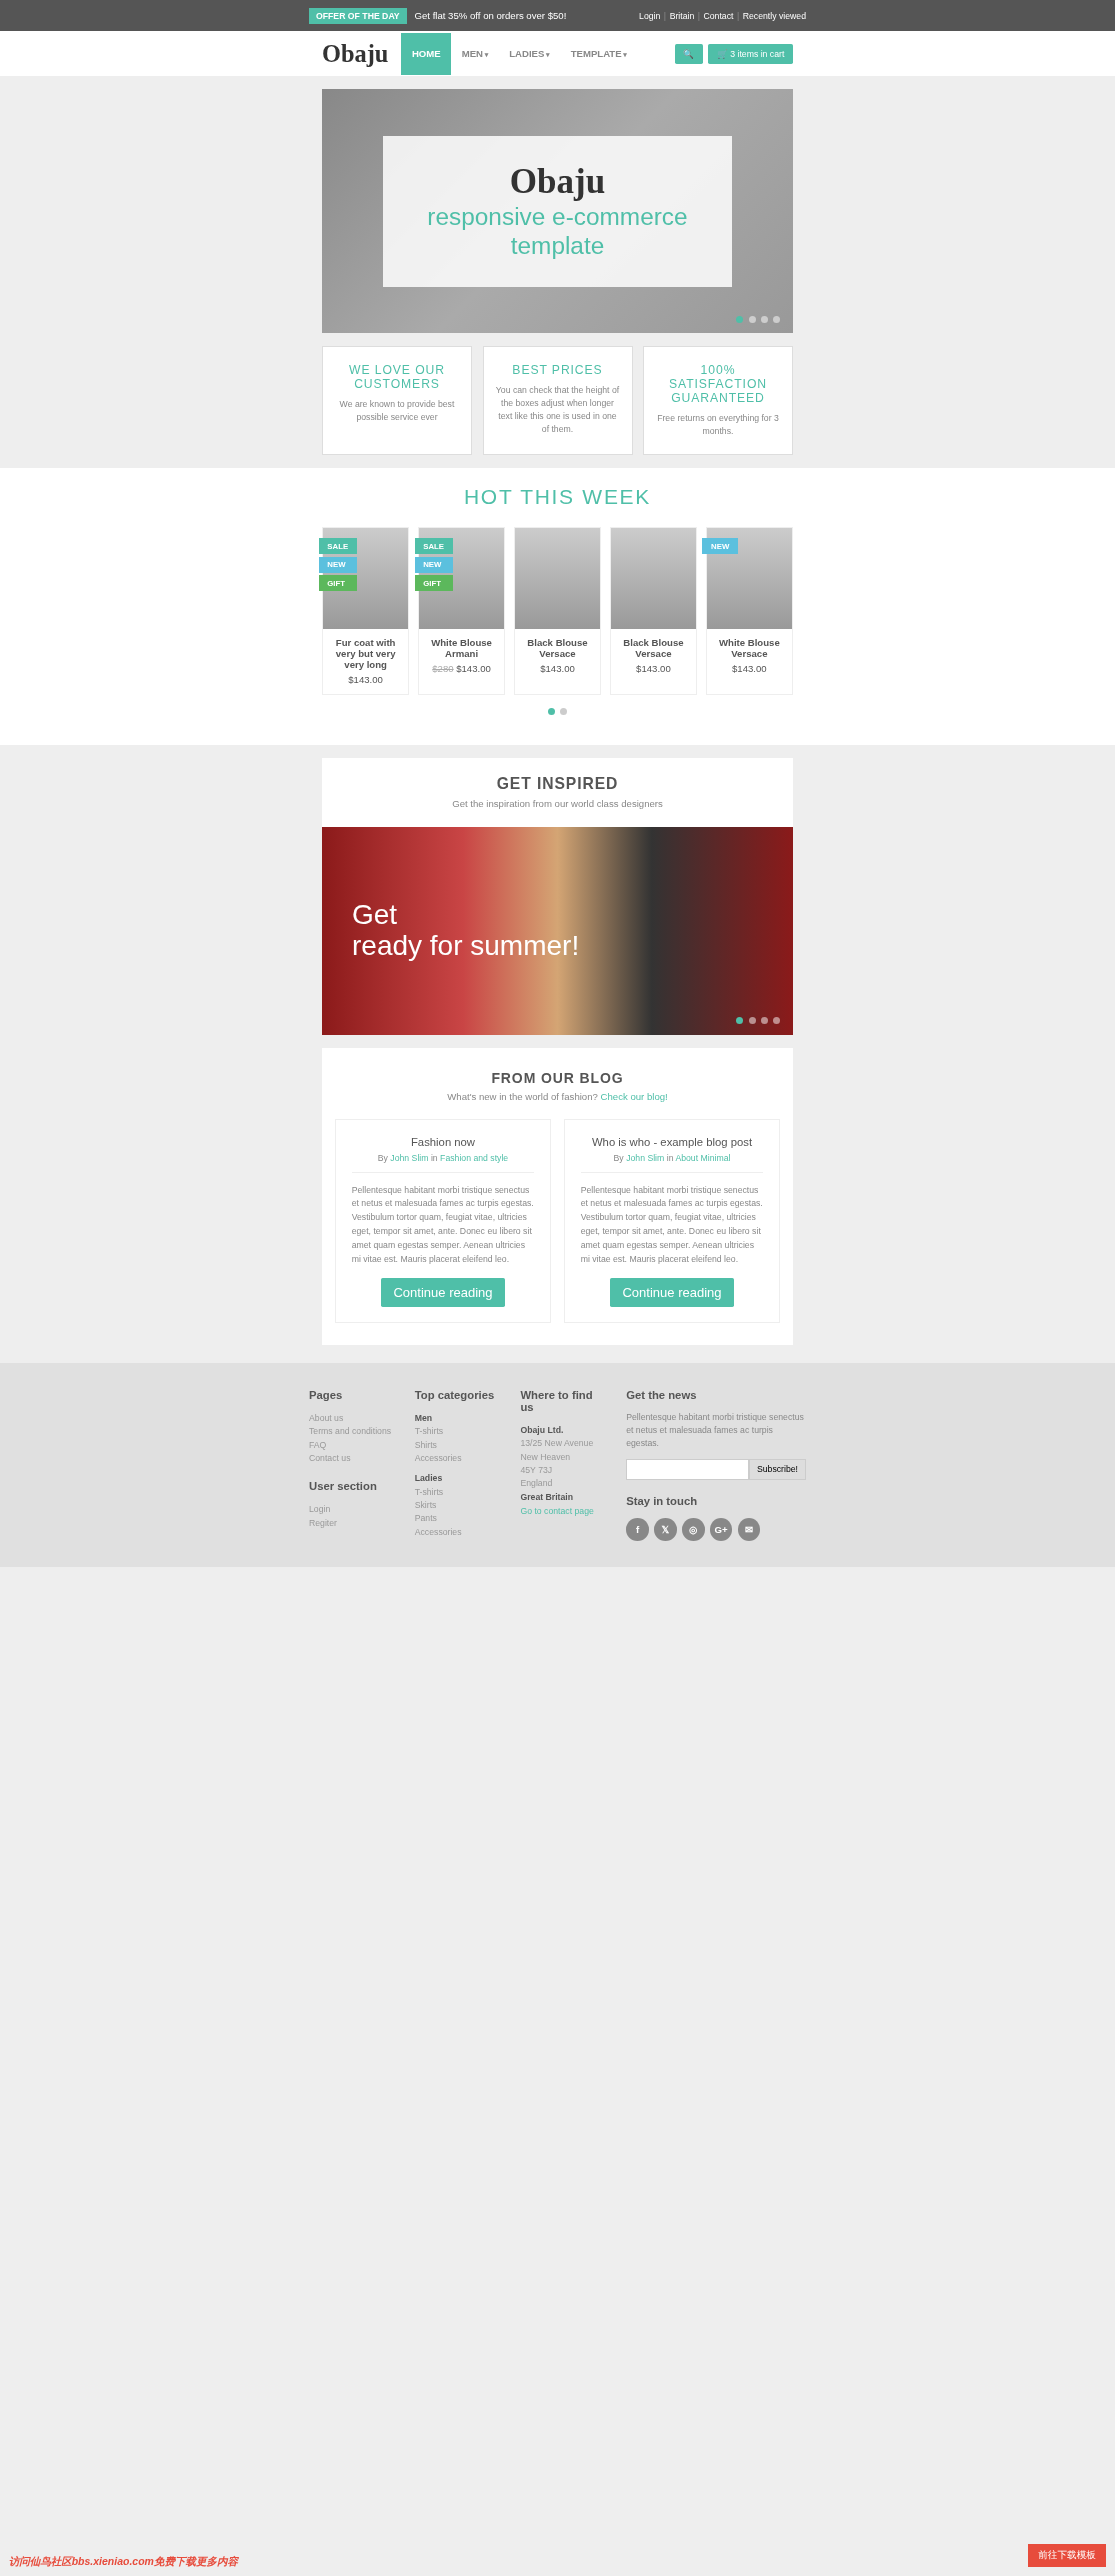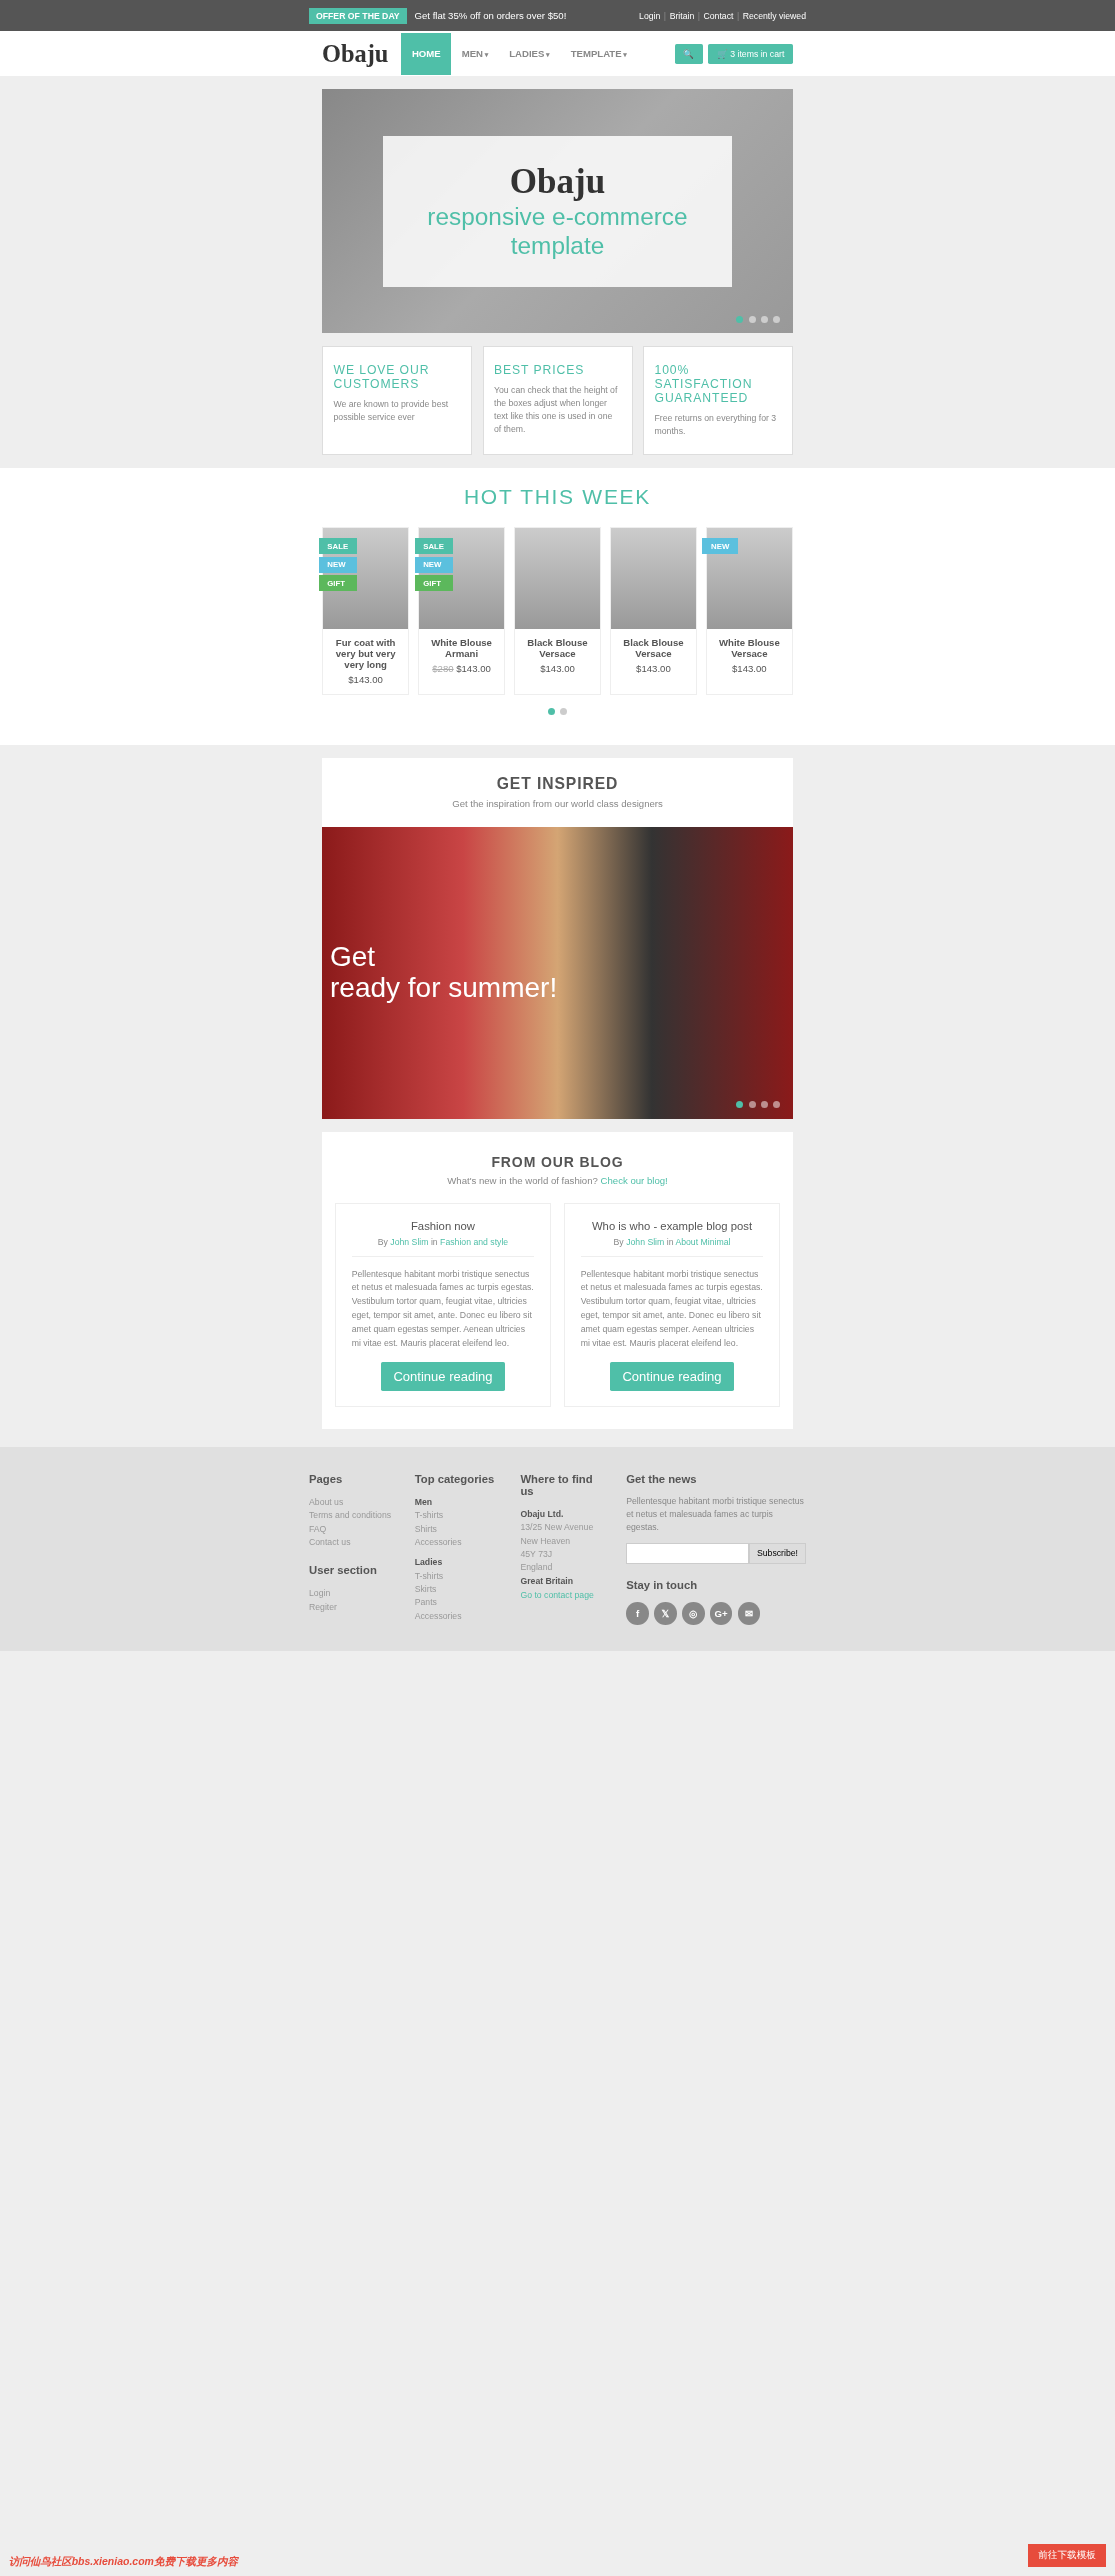--- a/index.html
+++ b/index.html
@@ -21,21 +21,21 @@
 .nav-right{display:flex;gap:5.2px;padding-right:13px}
 .btn-teal{background:#4fbfa8;color:#fff;border:none;padding:5.2px 8.7px;font-size:8.7px;border-radius:1.7px;cursor:pointer}
 .hero{position:relative;margin:13px;background:linear-gradient(135deg,#888 0%,#aaa 50%,#999 100%);height:244px;display:flex;align-items:center;justify-content:center}
 .hero-overlay{background:rgba(255,255,255,0.85);padding:26px 44px;text-align:center;max-width:349px}
 .hero-title{font-family:'Brush Script MT',cursive;font-size:35px;color:#333;font-weight:bold}
 .hero-sub{color:#4fbfa8;font-size:24.4px;font-weight:300;line-height:1.2}
 .dots{position:absolute;bottom:10.5px;right:13px;display:flex;gap:5.2px}
 .dot{width:7px;height:7px;border-radius:50%;background:#fff;opacity:0.5}
 .dot.active{opacity:1;background:#4fbfa8}
 .feature-row{display:flex;gap:10.5px;margin:0 13px 13px}
-.feature-box{flex:1;background:#fff;padding:15.7px 10.5px;border:0.9px solid #ddd}
+.feature-box{flex:1;background:#fff;padding:15.7px 10.5px;text-align:center;border:0.9px solid #ddd}
 .feature-title{color:#4fbfa8;font-size:12.2px;font-weight:300;letter-spacing:0.9px;margin-bottom:7px}
 .feature-text{font-size:8.7px;color:#888;line-height:1.5}
 .hot-section{background:#fff;padding:17.4px 0}
 .section-title{text-align:center;color:#4fbfa8;font-size:21px;font-weight:300;letter-spacing:1.7px;margin-bottom:17.4px}
 .products{display:flex;gap:8.7px;padding:0 13px}
 .product{flex:1;background:#fff;border:0.9px solid #eee;position:relative}
 .product-img{width:100%;height:101px;background:linear-gradient(180deg,#ccc,#999);position:relative}
 .badges{position:absolute;left:-4.4px;top:10.5px;display:flex;flex-direction:column;gap:2.6px}
 .badge{padding:3.5px 8.7px;font-size:7.8px;color:#fff;font-weight:bold}
 .badge-sale{background:#4fbfa8}
@@ -45,21 +45,21 @@
 .product-name{font-size:9.6px;font-weight:bold;color:#555;margin-bottom:3.5px}
 .product-price{font-size:9.6px;color:#555}
 .price-old{text-decoration:line-through;color:#aaa;margin-right:2.6px}
 .prod-dots{display:flex;justify-content:center;gap:5.2px;padding:13px 0}
 .prod-dot{width:7px;height:7px;border-radius:50%;background:#ccc}
 .prod-dot.active{background:#4fbfa8}
 .inspired{background:#fff;margin:13px}
 .inspired-header{text-align:center;padding:17.4px}
 .inspired-title{font-size:15.7px;font-weight:bold;color:#555;letter-spacing:0.9px}
 .inspired-sub{font-size:9.6px;color:#888;margin-top:5.2px}
-.inspired-img{height:292px;background:linear-gradient(90deg,#8b1a1a 0%,#c94545 30%,#d4a574 50%,#333 70%,#8b1a1a 100%);position:relative;display:flex;align-items:center;padding:8px}
+.inspired-img{height:208px;background:linear-gradient(90deg,#8b1a1a 0%,#c94545 30%,#d4a574 50%,#333 70%,#8b1a1a 100%);position:relative;display:flex;align-items:center;padding:30px}
 .inspired-text{color:#fff;font-size:28px;font-weight:300;line-height:1.1}
 .blog-section{background:#fff;margin:13px;padding:22px 13px}
 .blog-header{text-align:center;margin-bottom:17.4px}
 .blog-title{font-size:14px;font-weight:bold;letter-spacing:0.9px;color:#555}
 .blog-sub{font-size:9.6px;color:#888;margin-top:5.2px}
 .blog-sub a{color:#4fbfa8;text-decoration:none}
 .blog-posts{display:flex;gap:13px}
 .blog-post{flex:1;border:0.9px solid #eee;padding:15.7px;text-align:center}
 .post-title{font-size:11.3px;color:#555;margin-bottom:5.2px}
 .post-meta{font-size:8.7px;color:#888;border-bottom:0.9px solid #eee;padding-bottom:8.7px;margin-bottom:10.5px}

